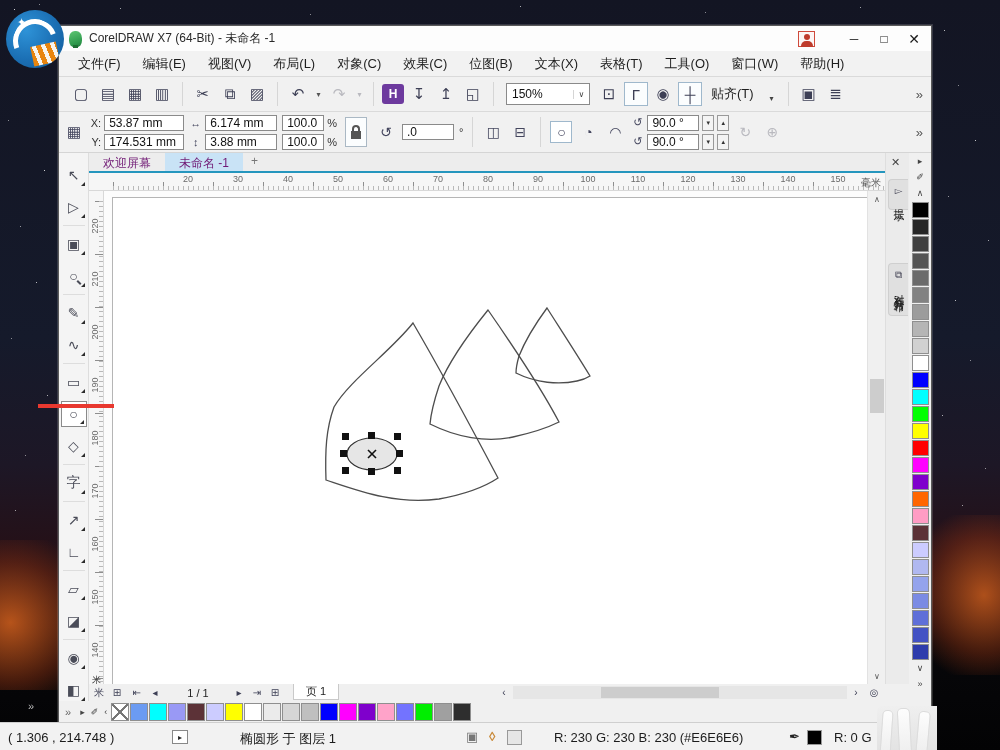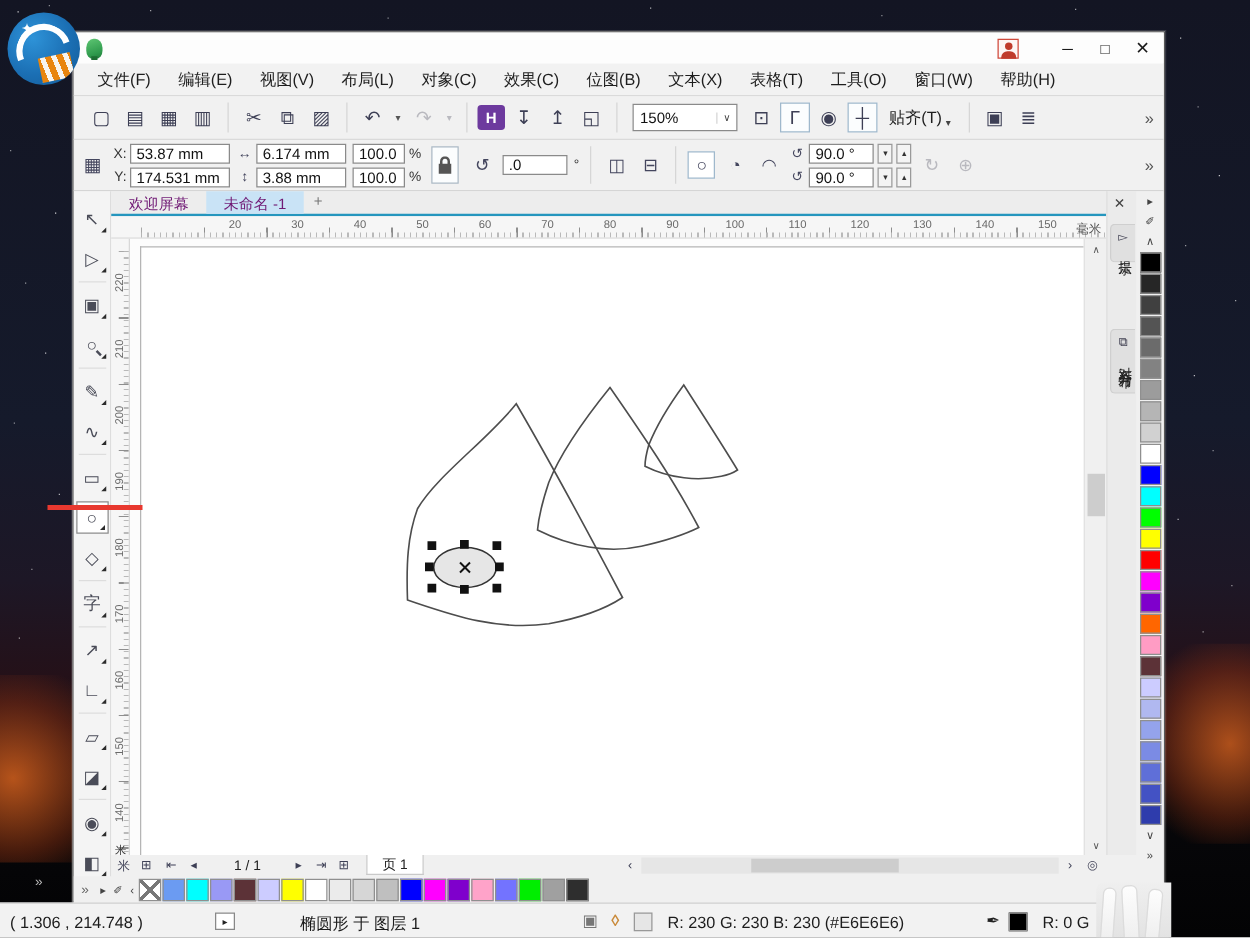--- a/index.html
+++ b/index.html
@@ -69,21 +69,21 @@
   .tbi { width:24px; height:24px; display:flex; align-items:center; justify-content:center;
     font-size:15px; color:#3d3f55; }
   .tbi.dd { width:11px; font-size:8px; color:#555; }
   .tbi.dis { color:#b9b9bf; }
   .tbi.boxed { border:1px solid #9fb8cc; background:#fbfdfe; }
   .tbi.launcher { background:#6d3a9e; color:#fff; font-size:12px; font-weight:bold; width:22px; height:20px; border-radius:3px; }
   .tb-sep { width:1px; height:24px; background:#D6D6D6; margin:0 5px; }
   .zoom-combo { display:flex; align-items:center; border:1px solid #8a8a8a; background:#fff; height:22px; width:84px; margin:0 4px; }
   .zoom-combo .val { flex:1; font-size:12px; padding-left:5px; color:#111; }
   .zoom-combo .arrow { width:16px; text-align:center; font-size:8px; color:#444; border-left:1px solid #d5d5d5; }
-  .snap-drop { display:flex; align-items:flex-end; font-size:13px; color:#1e1e1e; padding:0 6px; gap:3px; }
+  .snap-drop { display:flex; align-items:flex-end; font-size:13px; color:#1e1e1e; padding:0 6px; gap:16px; }
   .snap-drop .arrow { font-size:8px; color:#444; }
   .tb-overflow { margin-left:auto; margin-right:8px; font-size:13px; color:#555; }
 
   
   .propbar { position:absolute; left:0; top:86px; width:100%; height:41px; background:#F1F1F1;
     border-bottom:1px solid #D5D5D5; display:flex; align-items:center; padding-left:8px; gap:5px; }
   .pb-origin { font-size:15px; color:#44465e; margin-right:2px; }
   .pb-col { display:flex; flex-direction:column; gap:3px; }
   .pb-row { display:flex; align-items:center; gap:3px; }
   .pb-lab { font-size:11px; color:#333; width:13px; text-align:right; }
@@ -213,20 +213,21 @@
     <div class="swoosh"></div>
     <div class="wedge"></div>
   </div>
 
   <span class="ghost-overflow">»</span>
 
   <div class="window">
 
     <div class="titlebar">
       <div class="app-icon"></div>
+      <span class="title-text">CorelDRAW X7 (64-Bit) - 未命名 -1</span>
       <div class="tb-controls">
         <div class="user-btn"></div>
         <div class="win-btn">─</div>
         <div class="win-btn">□</div>
         <div class="win-btn close">✕</div>
       </div>
     </div>
 
     <div class="menubar">
 
@@ -558,21 +559,21 @@
 
   <div class="red-line"></div>
 
   <div class="statusbar">
     <span class="sb-text" style="left:8px;text-align:center;">( 1.306 , 214.748 )</span>
     <span class="sb-play">▸</span>
     <span class="sb-text" style="left:240px;">椭圆形 于 图层 1</span>
     <span class="sb-ico" style="left:466px;color:#777;">▣</span>
     <span class="sb-ico" style="left:489px;color:#C98A3A;font-weight:bold;">◊</span>
     <span class="sb-swatch" style="left: 507px; background: rgb(230, 230, 230);"></span>
-    <span class="sb-text" style="left:534px;">R: 230 G: 230 B: 230 (#E6E6E6)</span>
+    <span class="sb-text" style="left:554px;">R: 230 G: 230 B: 230 (#E6E6E6)</span>
     <span class="sb-ico" style="left:789px;color:#222;">✒</span>
     <span class="sb-swatch" style="left: 807px; background: rgb(0, 0, 0);"></span>
     <span class="sb-text" style="left:834px;">R: 0 G</span>
   </div>
 
   <div class="brushes">
     <span class="b1"></span>
       <span class="b2"></span>
       <span class="b3"></span>
   </div>

